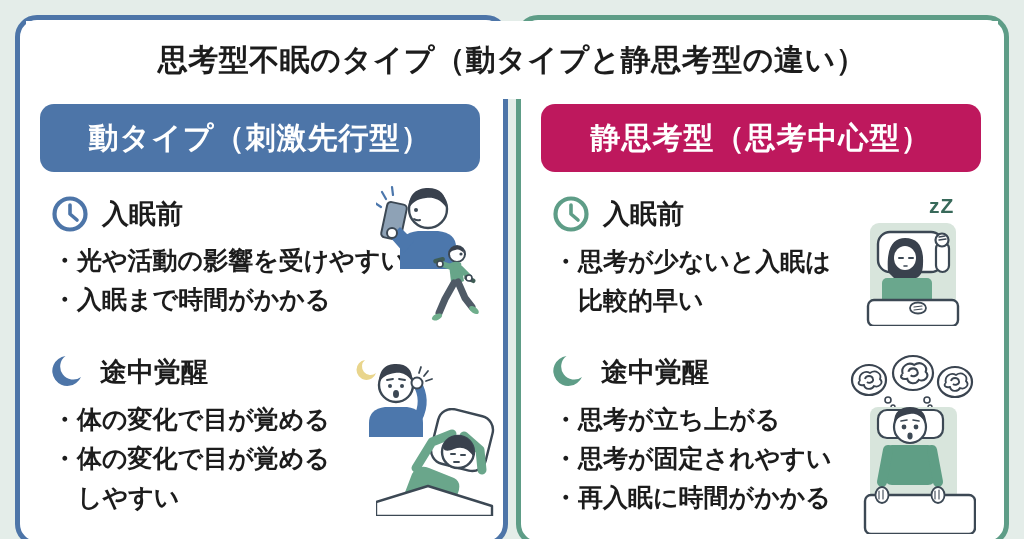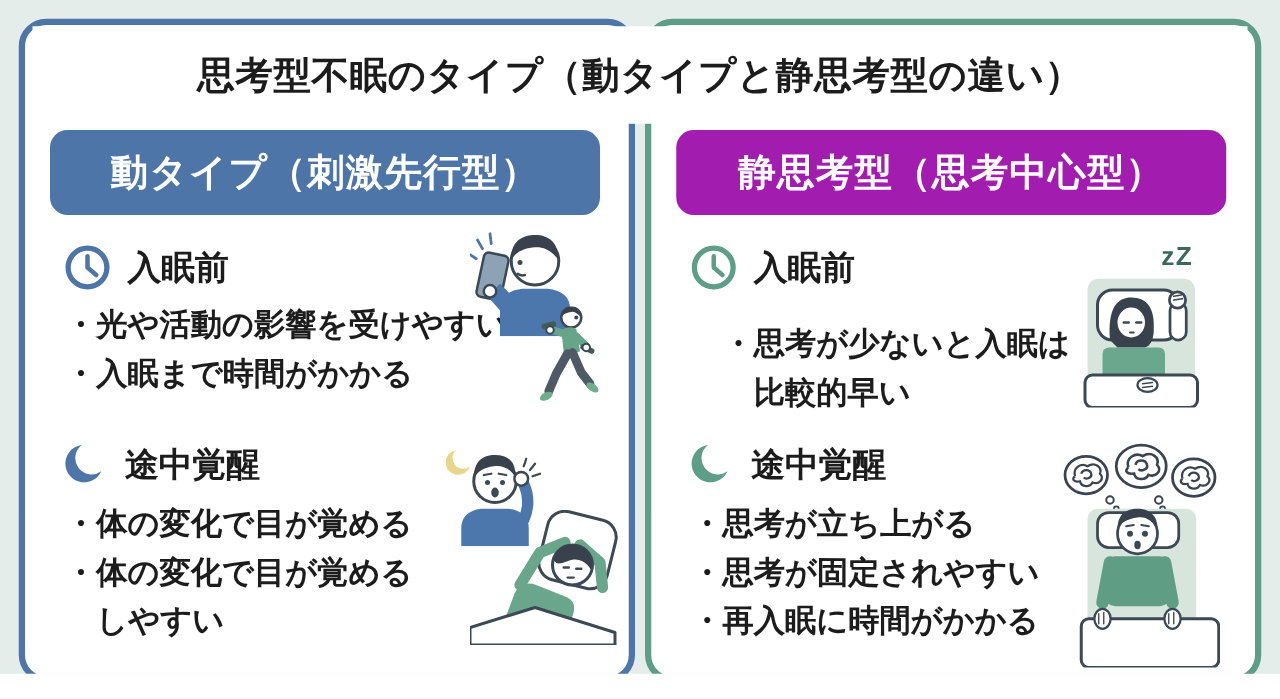--- a/index.html
+++ b/index.html
@@ -21,34 +21,34 @@
     background:#ffffff; display:flex; align-items:center; justify-content:center;
   }
   .title { font-size:30px; letter-spacing:.5px; }
 
   .pill {
     position:absolute; top:104px; width:440px; height:68px; border-radius:14px;
     color:#ffffff; font-size:30px; letter-spacing:1px;
     display:flex; align-items:center; justify-content:center;
   }
   .pill-left  { left:40px;  background:#4d75a8;font-family:Liberation Serif, serif; }
-  .pill-right { left:541px; background:#a21caf; }
+  .pill-right { left:541px; background:#be185d; }
 
   .section-head { position:absolute; display:flex; align-items:center; gap:12px; font-size:27px; }
   .lh1 { left:50px;  top:194px; }  .lh2 { left:48px;  top:352px; }
   .rh1 { left:551px; top:194px; }  .rh2 { left:549px; top:352px; }
   .icon40 { width:40px; height:40px; flex:0 0 40px; }
   .blue  { color:#4d75a8; }
   .green { color:#5e9d87; }
 
   .bullets { position:absolute; font-size:25px; line-height:39px; }
   .bullet  { white-space:pre-line; padding-left:1em; text-indent:-1em; }
   .lb1 { left:52px;  top:241px; width:400px; }
   .lb2 { left:52px;  top:400px; width:340px; }
-  .rb1 { left:553px; top:256px; width:340px;margin-left:25px; }
+  .rb1 { left:553px; top:242px; width:340px; }
   .rb2 { left:553px; top:400px; width:350px; }
 
   .zz { position:absolute; left:929px; top:194px; font-size:21px;
         color:#38695a; letter-spacing:1px; }
 
   .illus { position:absolute; }
 </style>
 </head>
 <body>
 

